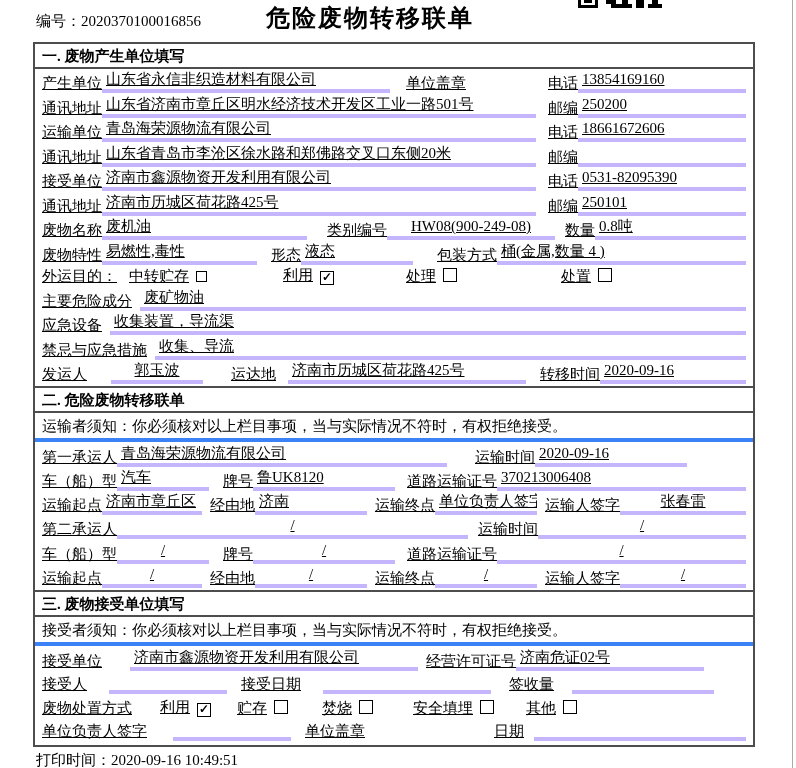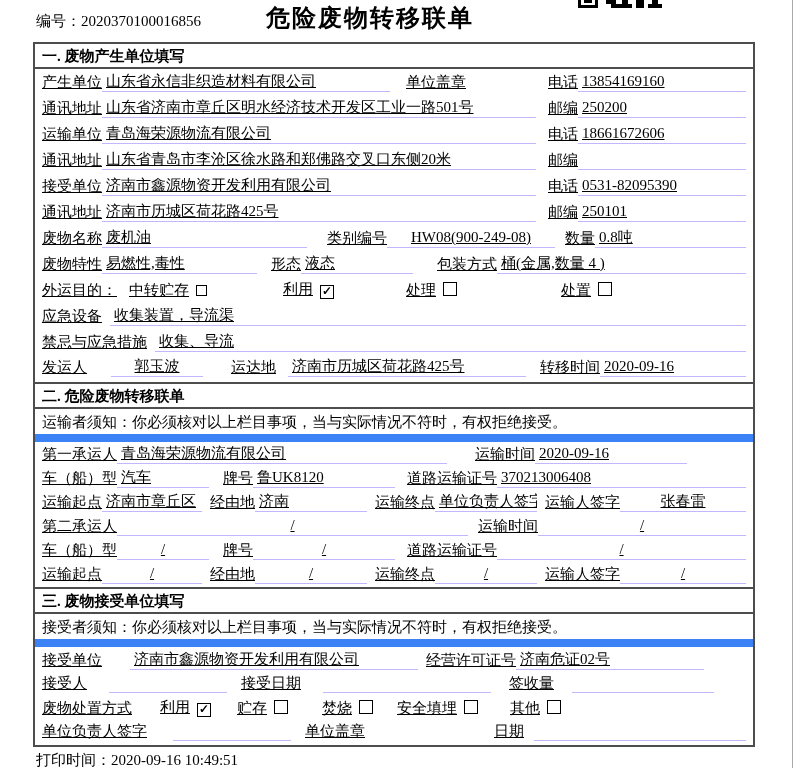--- a/index.html
+++ b/index.html
@@ -6,25 +6,25 @@
   .page{position:relative;width:796px;height:768px;background:#ffffff;
         font-family:"Liberation Serif","DejaVu Serif",serif;font-size:15px;color:#000;overflow:hidden;}
   .edge-line{position:absolute;right:3px;top:0;width:1px;height:768px;background:#aaaaaa;}
   .qr{position:absolute;left:578px;top:0;}
   .doc-no{position:absolute;left:36px;top:12px;white-space:nowrap;}
   .title{position:absolute;left:0;right:56px;top:2px;text-align:center;font-size:24px;font-weight:bold;letter-spacing:2px;}
   .form-table{position:absolute;left:33px;top:42px;width:722px;height:705px;border:2px solid #4d4d4d;
               display:flex;flex-direction:column;box-sizing:border-box;background:#fff;}
   .sec-head{font-weight:bold;font-size:15px;padding:3px 7px 2px;border-bottom:2px solid #4d4d4d;flex:0 0 auto;line-height:18px;}
   .bt{border-top:2px solid #4d4d4d;}
-  .notice{padding:4px 7px 3px;border-bottom:8px solid #3b82f6;flex:0 0 auto;line-height:18px;}
+  .notice{padding:4px 7px 3px;border-bottom:4px solid #3b82f6;flex:0 0 auto;line-height:18px;}
   .rows{display:flex;flex-direction:column;justify-content:space-around;padding:1px 7px;min-height:0;text-decoration:underline;}
   .r{display:flex;align-items:flex-end;line-height:17px;}
   .l{white-space:nowrap;padding-bottom:1px;}
-  .v{border-bottom:1px solid #c4b5fd;white-space:nowrap;padding:0 4px 1px;min-height:16px;box-sizing:border-box;overflow:hidden;}
+  .v{border-bottom:4px solid #c4b5fd;white-space:nowrap;padding:0 4px 1px;min-height:16px;box-sizing:border-box;overflow:hidden;}
   .g{flex:1;}
   .c{text-align:center;}
   .cb{display:inline-block;width:12px;height:12px;border:1.5px solid #000;margin-left:7px;
       font-size:12px;line-height:11px;text-align:center;font-weight:bold;vertical-align:-1px;}
   .cb-sm{width:9px;height:9px;line-height:8px;font-size:9px;}
   .opt{white-space:nowrap;padding-bottom:1px;}
   .footer{position:absolute;left:36px;top:751px;white-space:nowrap;}
 </style>
 </head>
 <body>
@@ -118,20 +118,24 @@
       </div>
 
       <div class="r">
         <span class="l">外运目的：</span>
         <span class="opt" style="margin-left:12px"><span>中转贮存</span><span class="cb cb-sm"></span></span>
         <span class="opt" style="margin-left:76px"><span>利用</span><span class="cb">✓</span></span>
         <span class="opt" style="margin-left:72px"><span>处理</span><span class="cb"></span></span>
         <span class="opt" style="margin-left:104px"><span>处置</span><span class="cb"></span></span>
       </div>
 
+      <div class="r">
+        <span class="l">主要危险成分</span>
+        <span class="v g" style="margin-left:8px">废矿物油</span>
+      </div>
 
       <div class="r">
         <span class="l">应急设备</span>
         <span class="v g" style="margin-left:8px">收集装置，导流渠</span>
       </div>
 
       <div class="r">
         <span class="l">禁忌与应急措施</span>
         <span class="v g" style="margin-left:8px">收集、导流</span>
       </div>
@@ -226,21 +230,21 @@
         <span class="l" style="margin-left:18px">签收量</span>
         <span class="v" style="width:142px;margin-left:18px"></span>
         <span class="g"></span>
       </div>
 
       <div class="r">
         <span class="l">废物处置方式</span>
         <span class="opt" style="margin-left:28px"><span>利用</span><span class="cb">✓</span></span>
         <span class="opt" style="margin-left:26px"><span>贮存</span><span class="cb"></span></span>
         <span class="opt" style="margin-left:34px"><span>焚烧</span><span class="cb"></span></span>
-        <span class="opt" style="margin-left:24px"><span>安全填埋</span><span class="cb"></span></span>
+        <span class="opt" style="margin-left:40px"><span>安全填埋</span><span class="cb"></span></span>
         <span class="opt" style="margin-left:32px"><span>其他</span><span class="cb"></span></span>
       </div>
 
       <div class="r">
         <span class="l">单位负责人签字</span>
         <span class="v" style="width:118px;margin-left:26px"></span>
         <span class="l" style="margin-left:14px">单位盖章</span>
         <span class="g"></span>
         <span class="l">日期</span>
         <span class="v" style="width:212px;margin-left:10px"></span>

